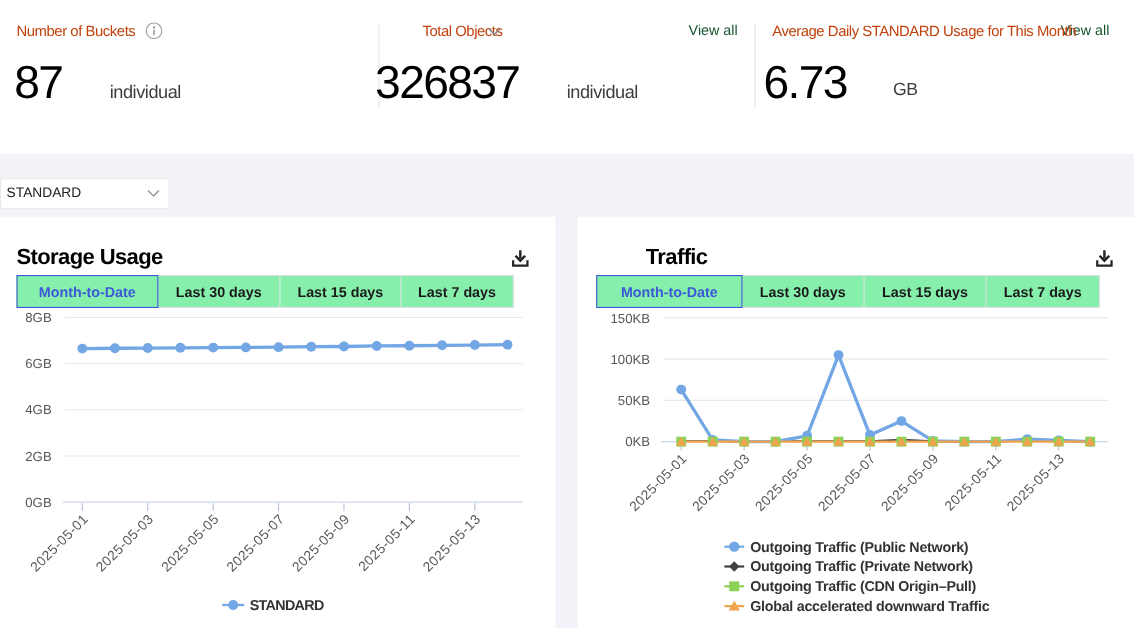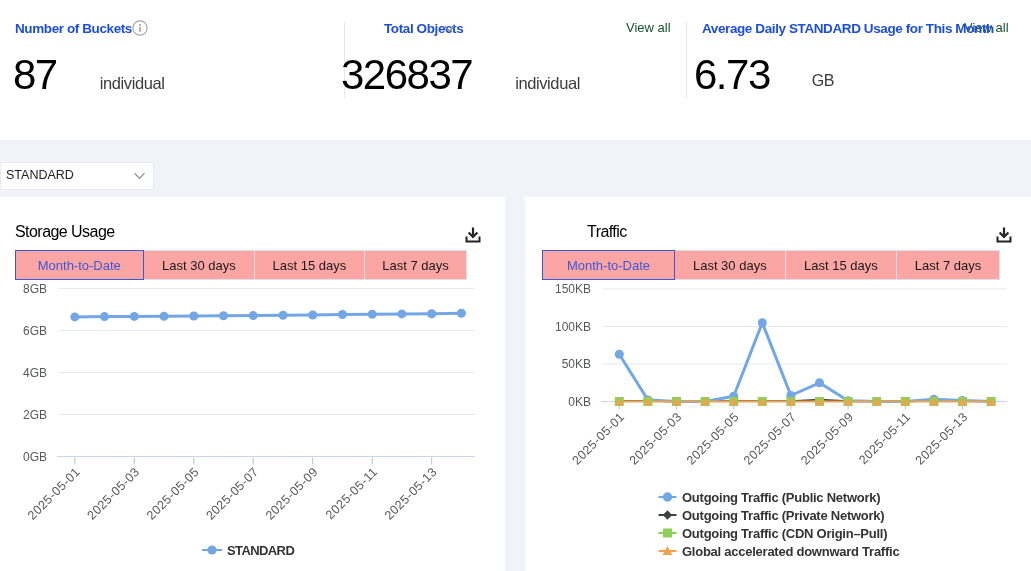--- a/index.html
+++ b/index.html
@@ -1,20 +1,20 @@
 <!DOCTYPE html>
 <html><head><meta charset="utf-8">
 <style>
   * { margin:0; padding:0; box-sizing:border-box; }
   html,body { width:1031px; height:571px; overflow:hidden; }
   body { font-family:"Liberation Sans", sans-serif; background:#f2f3f8; position:relative; }
   .abs { position:absolute; }
-  .tab { position:absolute; background:#fca5a5; font-size:13px; display:flex; align-items:center; justify-content:center; letter-spacing:0px; }
-  .cardtitle { position:absolute; font-size:16px; font-weight:normal; color:#000; letter-spacing:-0.55px; }
-  .stitle { position:absolute; font-size:13.5px; font-weight:bold; color:#1d4ed8; letter-spacing:-0.4px; white-space:nowrap; }
+  .tab { position:absolute; background:#86efac; font-size:13px; display:flex; align-items:center; justify-content:center; letter-spacing:0px;font-weight:bold; }
+  .cardtitle { position:absolute; font-size:20px; font-weight:bold; color:#000; letter-spacing:-0.55px; }
+  .stitle { position:absolute; font-size:13.5px; font-weight:normal; color:#c2410c; letter-spacing:-0.4px; white-space:nowrap; }
   .bignum { position:absolute; font-size:42px; color:#000; letter-spacing:-1.5px; }
   .unit { font-size:16.5px; color:#3c3c3c; letter-spacing:-0.4px;padding-left:40px; }
   .viewall { position:absolute; font-size:13px; color:#14532d; }
 </style></head>
 <body>
 
   <div class="abs" style="left:0;top:0;width:1031px;height:140px;background:#fff;"></div>
   <div class="abs" style="left:344px;top:22px;width:1px;height:76px;background:#e6e6e6;"></div>
   <div class="abs" style="left:686px;top:22px;width:1px;height:76px;background:#e6e6e6;"></div>
 

